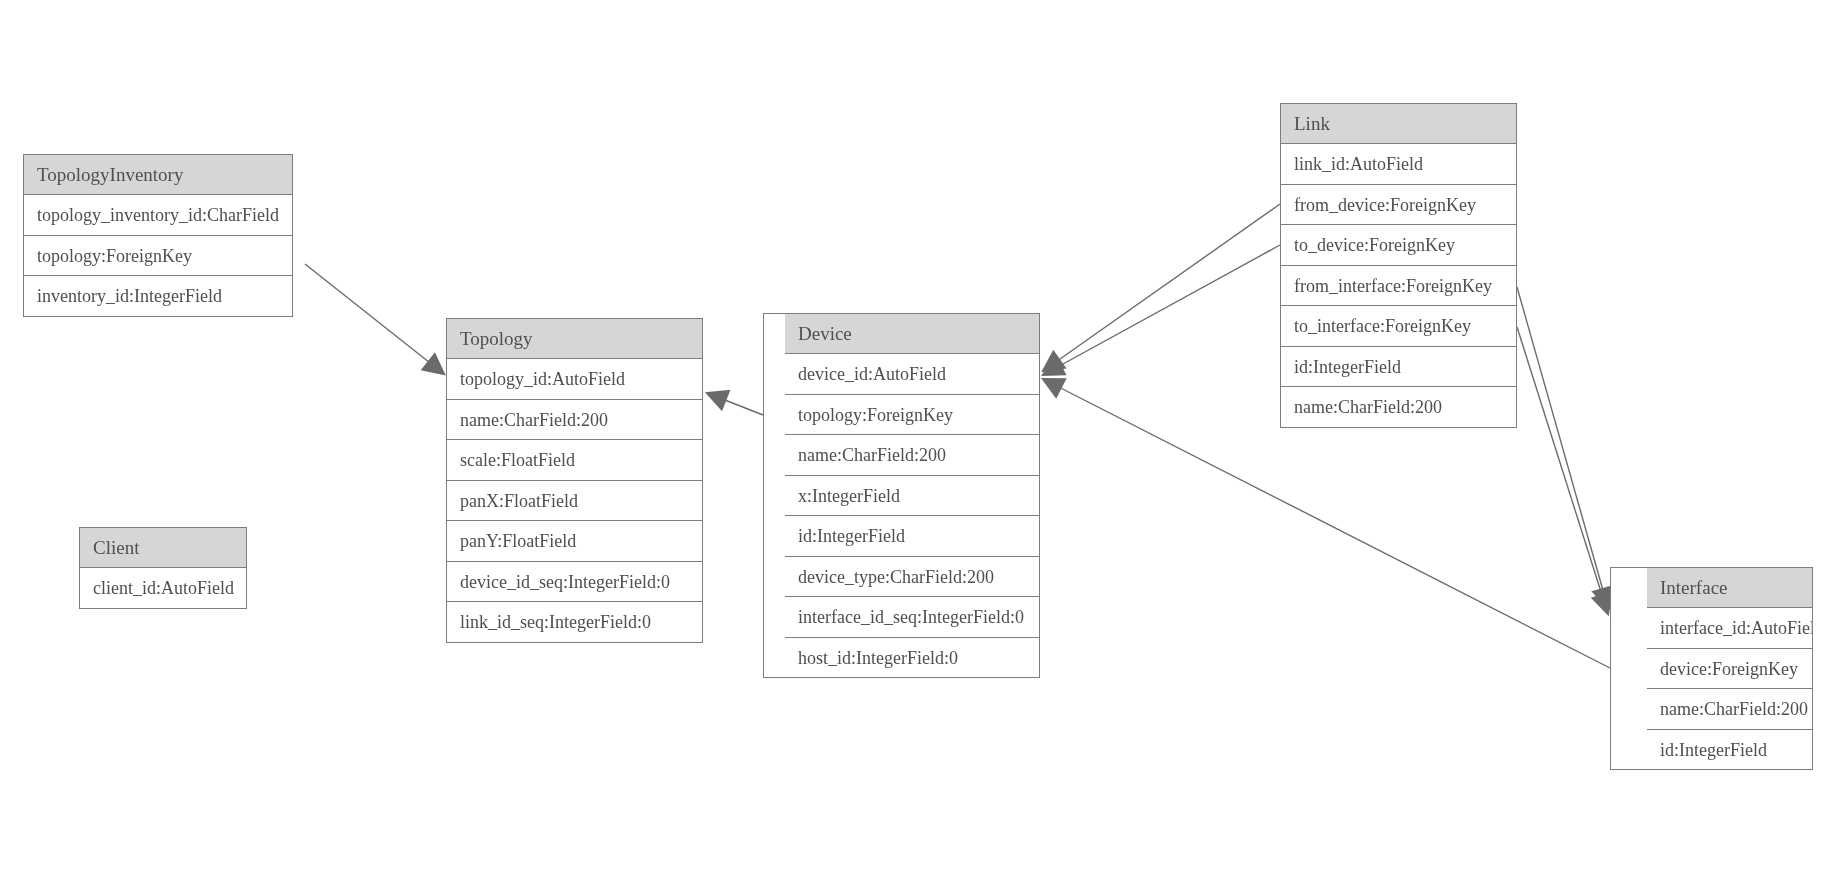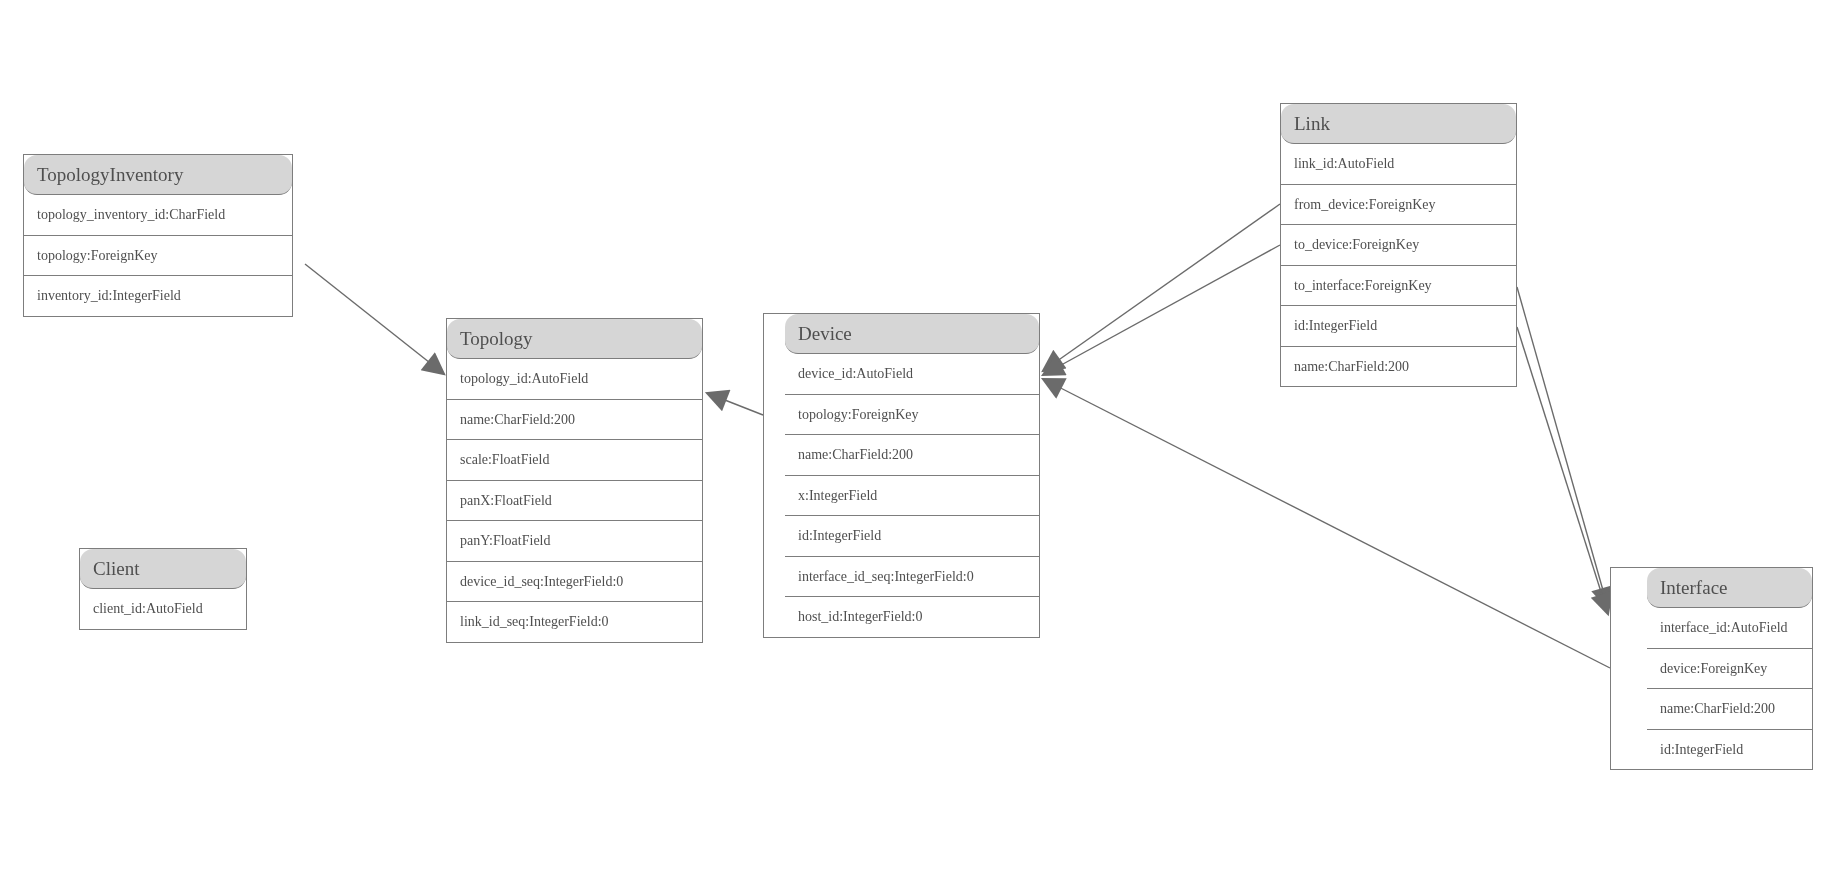--- a/index.html
+++ b/index.html
@@ -30,27 +30,26 @@
   .hdr{
     height:39px;
     line-height:40px;
     padding-left:13px;
     background:var(--header_fill);
     border-bottom:1.5px solid var(--border);
     font-size:19px;
     color:var(--text);
     white-space:nowrap;
     overflow:hidden;
-    border-radius:13px;
   }
   .row{
     height:39.5px;
     line-height:40px;
     padding-left:13px;
-    font-size:14px;
+    font-size:18px;
     color:var(--text);
     white-space:nowrap;
     overflow:hidden;
   }
   .row + .row{border-top:1.5px solid var(--border);}
 </style>
 </head>
 <body>
 
 <div id="canvas">
@@ -85,46 +84,48 @@
         <div class="row">topology_id:AutoField</div>
         <div class="row">name:CharField:200</div>
         <div class="row">scale:FloatField</div>
         <div class="row">panX:FloatField</div>
         <div class="row">panY:FloatField</div>
         <div class="row">device_id_seq:IntegerField:0</div>
         <div class="row">link_id_seq:IntegerField:0</div>
       </div>
   </div>
 
-  <div class="entity" style="left: 79px; top: 527px; width: 168px; margin-top: 21px;">
+  <div class="entity" style="left: 79px; top: 527px; width: 168px;">
     <div class="hdr">Client</div>
     <div class="rows">
         <div class="row">client_id:AutoField</div>
       </div>
   </div>
 
   <div class="entity" style="left: 763px; top: 313px; width: 277px; padding-left: 21px;">
     <div class="hdr">Device</div>
     <div class="rows">
         <div class="row">device_id:AutoField</div>
         <div class="row">topology:ForeignKey</div>
         <div class="row">name:CharField:200</div>
         <div class="row">x:IntegerField</div>
         <div class="row">id:IntegerField</div>
+        <div class="row">device_type:CharField:200</div>
         <div class="row">interface_id_seq:IntegerField:0</div>
         <div class="row">host_id:IntegerField:0</div>
       </div>
   </div>
 
   <div class="entity" style="left: 1280px; top: 103px; width: 237px;">
     <div class="hdr">Link</div>
     <div class="rows">
         <div class="row">link_id:AutoField</div>
         <div class="row">from_device:ForeignKey</div>
         <div class="row">to_device:ForeignKey</div>
+        <div class="row">from_interface:ForeignKey</div>
         <div class="row">to_interface:ForeignKey</div>
         <div class="row">id:IntegerField</div>
         <div class="row">name:CharField:200</div>
       </div>
   </div>
 
   <div class="entity" style="left: 1610px; top: 567px; width: 203px; padding-left: 36px;">
     <div class="hdr">Interface</div>
     <div class="rows">
         <div class="row">interface_id:AutoField</div>

